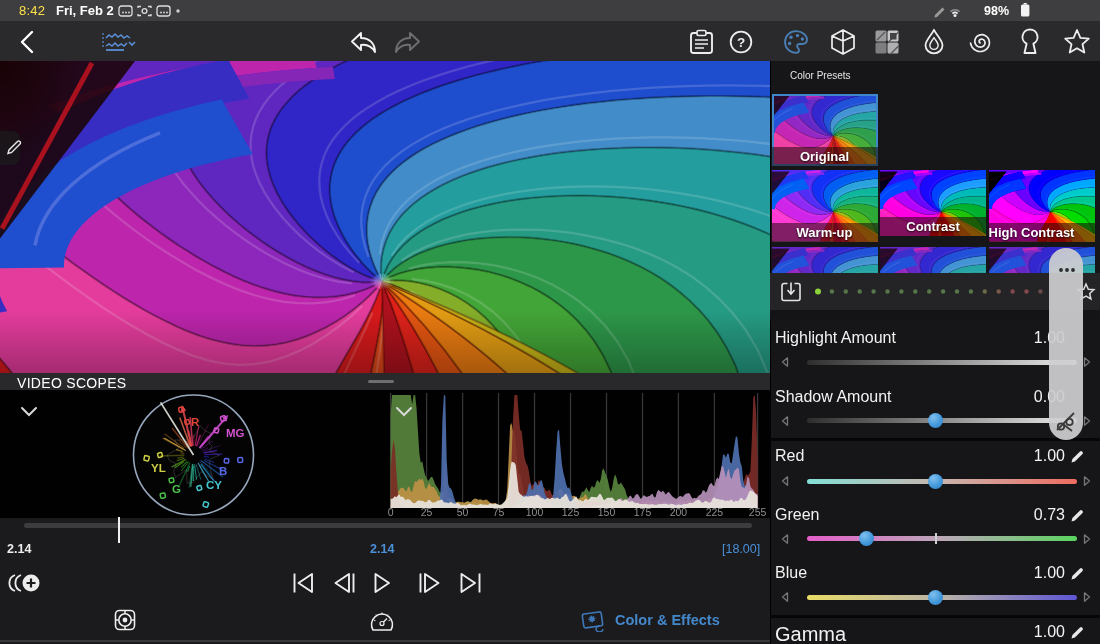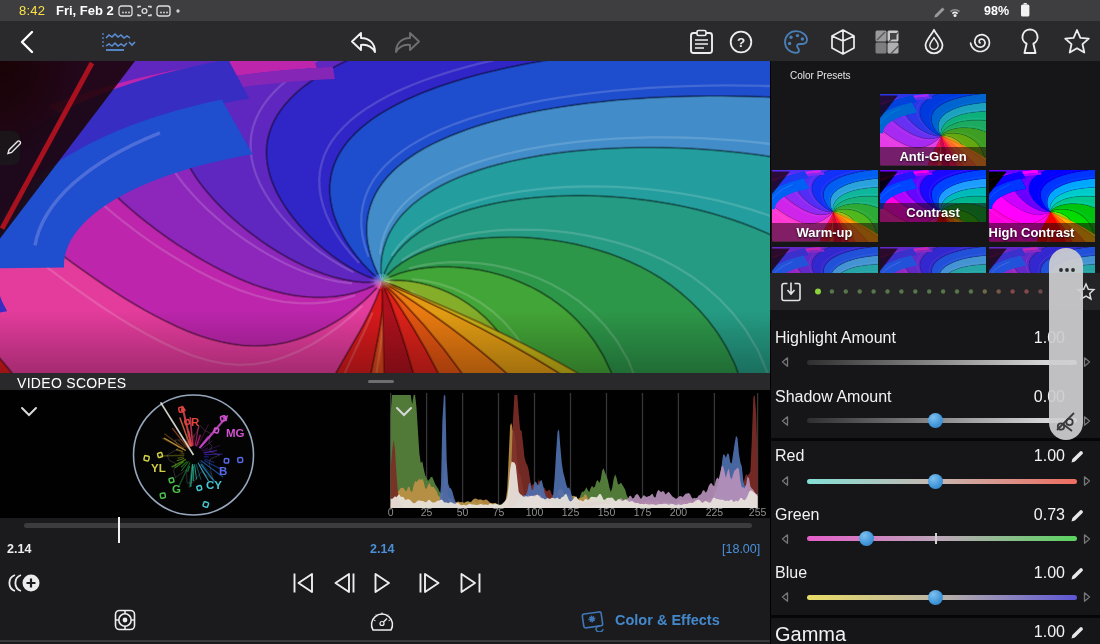--- a/index.html
+++ b/index.html
@@ -355,37 +355,37 @@
  <path d="M20 16 a3.5 3 0 1 0 3 3" fill="none" stroke="#3f78b8" stroke-width="1.4"></path>
  <g stroke="#3f78b8" stroke-width="1.5">
   <path d="M12 5.5 v7 M8.5 9 h7 M9.8 6.7 l4.6 4.6 M14.4 6.7 l-4.6 4.6" transform="rotate(-8 12 10)"></path>
  </g>
 </svg>
 <div class="abs" style="left:615px;top:612px;font-size:14.5px;font-weight:bold;color:#4488cc">Color &amp; Effects</div>
 <div class="abs" style="left:0;top:640px;width:1100px;height:2px;background:#39393b"></div>
 
 <div class="abs" style="left:770px;top:61px;width:330px;height:583px;background:#161618;border-left:1px solid #000"></div>
 <div class="abs" style="left:790px;top:70px;font-size:10px;color:#e5e5e5">Color Presets</div>
-<div class="abs" style="left:880.0px;top:93.5px;width:106px;height:72px;overflow:hidden;">
-<svg width="106" height="72" viewBox="48 -8 580 394" preserveAspectRatio="xMidYMid slice" style="display:block;filter:hue-rotate(-22deg) saturate(1.2)">
+<div class="abs" style="left:771.5px;top:93.5px;width:106px;height:72px;overflow:hidden;outline:2px solid #3f87c8;outline-offset:-2px;">
+<svg width="106" height="72" viewBox="48 -8 580 394" preserveAspectRatio="xMidYMid slice" style="display:block;filter:none">
         <use href="#swirl"></use>
         <polygon points="0,0 145,0 0,185" fill="#1c0406" opacity=".8"></polygon>
       </svg>
 <div class="abs" style="left:0;bottom:0;width:106px;height:19px;background:rgba(25,8,10,.55)"></div>
-<div class="abs" style="left:0;bottom:2px;width:106px;text-align:center;font-size:13px;font-weight:bold;color:#fff;text-shadow:0 1px 2px rgba(0,0,0,.8)">Anti-Green</div>
+<div class="abs" style="left:0;bottom:2px;width:106px;text-align:center;font-size:13px;font-weight:bold;color:#fff;text-shadow:0 1px 2px rgba(0,0,0,.8)">Original</div>
 </div>
 <div class="abs" style="left:771.5px;top:170.0px;width:106px;height:72px;overflow:hidden;">
 <svg width="106" height="72" viewBox="48 -8 580 394" preserveAspectRatio="xMidYMid slice" style="display:block;filter:hue-rotate(-10deg) saturate(1.2) brightness(1.05)">
         <use href="#swirl"></use>
         <polygon points="0,0 145,0 0,185" fill="#1c0406" opacity=".8"></polygon>
       </svg>
 <div class="abs" style="left:0;bottom:0;width:106px;height:19px;background:rgba(25,8,10,.55)"></div>
 <div class="abs" style="left:0;bottom:2px;width:106px;text-align:center;font-size:13px;font-weight:bold;color:#fff;text-shadow:0 1px 2px rgba(0,0,0,.8)">Warm-up</div>
 </div>
-<div class="abs" style="left:880.0px;top:170.0px;width:106px;height:52px;overflow:hidden;">
+<div class="abs" style="left:880.0px;top:170.0px;width:106px;height:66px;overflow:hidden;">
 <svg width="106" height="72" viewBox="48 -8 580 394" preserveAspectRatio="xMidYMid slice" style="display:block;filter:contrast(1.3) saturate(1.25)">
         <use href="#swirl"></use>
         <polygon points="0,0 145,0 0,185" fill="#1c0406" opacity=".8"></polygon>
       </svg>
 <div class="abs" style="left:0;bottom:0;width:106px;height:19px;background:rgba(25,8,10,.55)"></div>
 <div class="abs" style="left:0;bottom:2px;width:106px;text-align:center;font-size:13px;font-weight:bold;color:#fff;text-shadow:0 1px 2px rgba(0,0,0,.8)">Contrast</div>
 </div>
 <div class="abs" style="left:988.5px;top:170.0px;width:106px;height:72px;overflow:hidden;">
 <svg width="106" height="72" viewBox="48 -8 580 394" preserveAspectRatio="xMidYMid slice" style="display:block;filter:contrast(1.6) saturate(1.4)">
         <use href="#swirl"></use>

